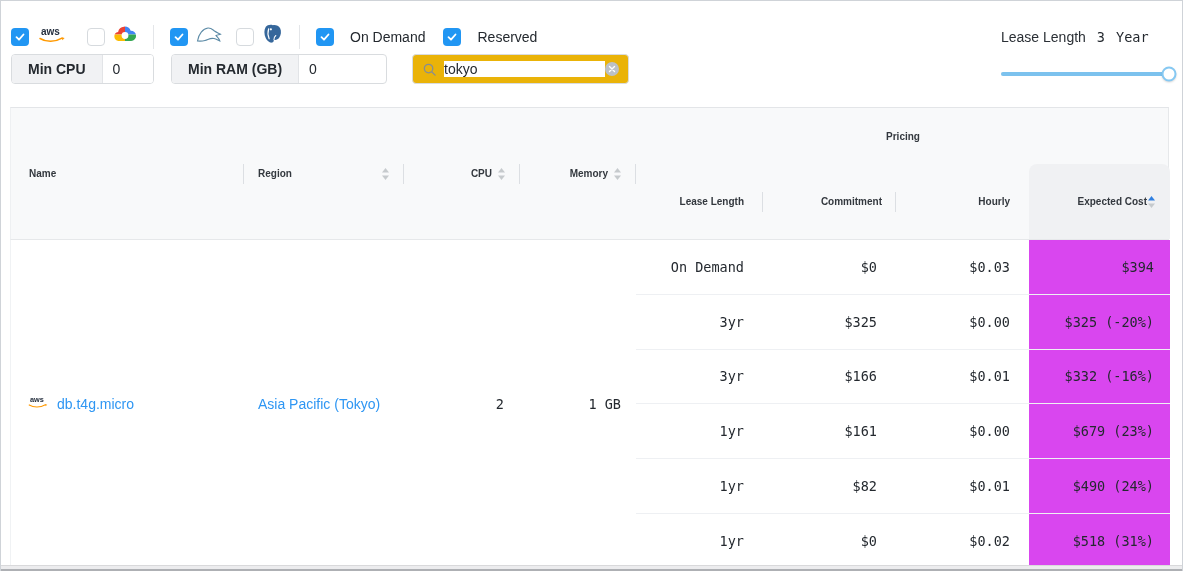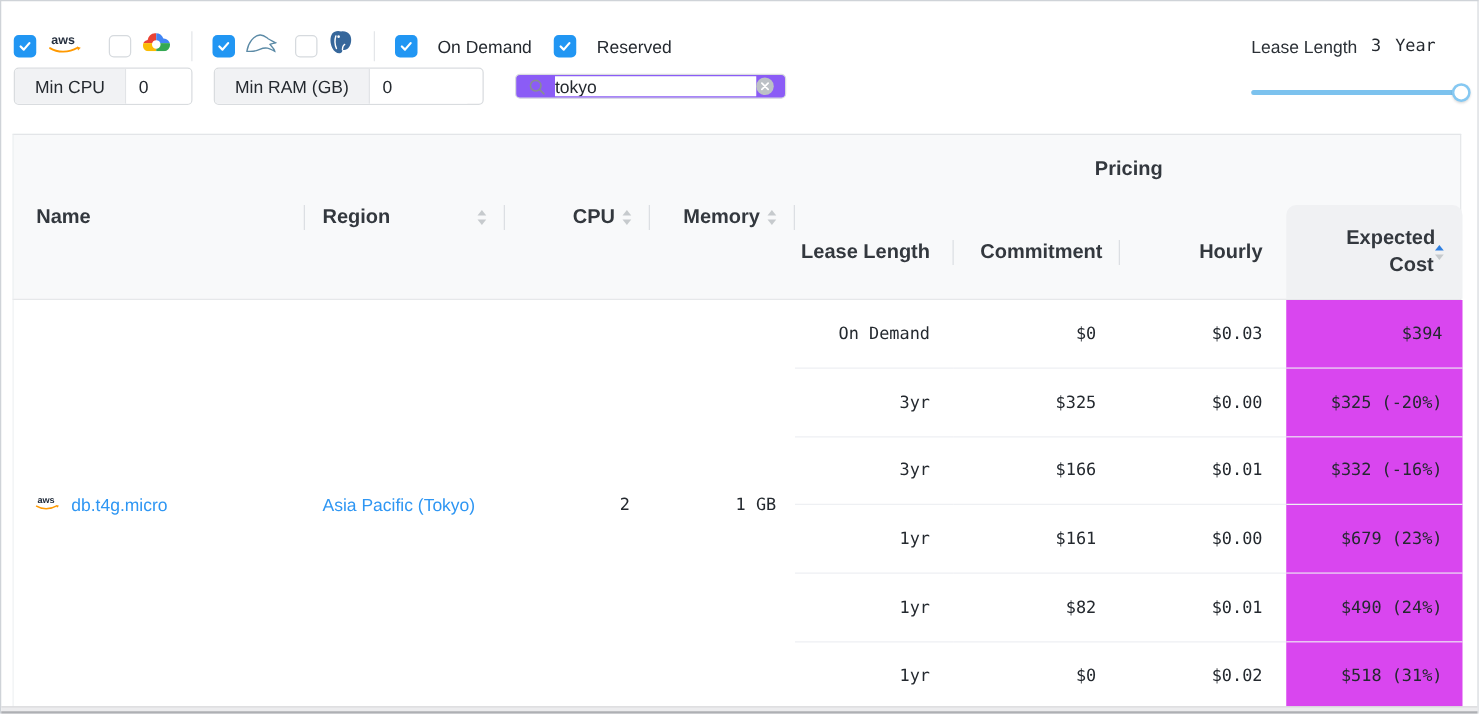--- a/index.html
+++ b/index.html
@@ -14,43 +14,43 @@
   .cb.checked { background:#2196f3; }
   .cb.unchecked { background:#fff; border:1.5px solid #d6dade; }
   .cb svg { display:block; }
   .grp { display:flex; align-items:center; gap:8px; }
   .gap20 { width:20px; } .gap14 { width:14px; } .gap18 { width:18px; }
   .vline { width:1px; height:24px; background:#e4e6e9; margin:0 16px; }
   .plan-label { font-size:14px; color:#24292f; margin-left:8px; }
 
   .input-row { position:absolute; left:10px; top:53px; display:flex; align-items:center; }
   .labeled-input { display:flex; align-items:stretch; height:30px; border:1px solid #d9dcdf; border-radius:4px; overflow:hidden; background:#fff; }
-  .labeled-input .lbl { display:flex; align-items:center; padding:0 16px; background:#f1f2f4; border-right:1px solid #e2e4e7; font-size:14px; color:#24292f; white-space:nowrap; }
+  .labeled-input .lbl { display:flex; align-items:center; padding:0 16px; background:#f1f2f4; border-right:1px solid #e2e4e7; font-size:14px; color:#24292f; white-space:nowrap;font-weight:bold; }
   .labeled-input input { border:none; outline:none; font-size:14px; padding:0 10px; font-family:"Liberation Sans",sans-serif; color:#24292f; min-width:0; }
   #min-cpu { width:143px; } #min-cpu input { width:61px; }
   #min-ram { width:216px; margin-left:17px; } #min-ram input { width:78px; }
-  .search-box { margin-left:25px; width:217px; height:20px; border:1px solid #d9dcdf; border-radius:4px; display:flex; align-items:center; padding:0 9px; background:#8b5cf6; }
+  .search-box { margin-left:25px; width:217px; height:30px; border:1px solid #d9dcdf; border-radius:4px; display:flex; align-items:center; padding:0 9px; background:#eab308; }
   .search-box input { flex:1; border:none; outline:none; font-size:14px; margin-left:7px; font-family:"Liberation Sans",sans-serif; color:#24292f; min-width:0; }
   .clear-btn { width:14px; height:14px; border-radius:50%; background:#bcc1c6; display:flex; align-items:center; justify-content:center; cursor:pointer; flex:0 0 auto; }
 
   .slider-group { position:absolute; top:28px; }
   #utilization-group { left:805px; width:160px; }
   #lease-group { left:1000px; width:168px; }
   .slider-label-row { display:flex; align-items:center; gap:7px; font-size:14px; color:#2b3036; white-space:nowrap; }
   .slider-value { font-family:"DejaVu Sans Mono", monospace; font-size:13.5px; color:#24292f; margin-left:4px; word-spacing:3px; }
   .slider { position:relative; margin-top:22px; height:14px; cursor:pointer; }
   .slider .track { position:absolute; left:0; right:0; top:5px; height:4px; border-radius:2px; background:#e9ebee; }
   .slider .fill { position:absolute; left:0; top:5px; height:4px; border-radius:2px; background:#7cc2ee; }
   .slider .thumb { position:absolute; top:7px; width:15px; height:15px; border-radius:50%; background:#fff; border:2px solid #85c8f2; transform:translate(-50%,-50%); box-shadow:0 1px 2px rgba(0,0,0,.15); }
 
   
   .table { position:absolute; left:9px; top:106px; width:1159px; }
   .thead, .tbody { display:grid; grid-template-columns:233px 160px 116px 116px 127px 133px 133px 141px; }
   .thead { grid-template-rows:56px 75px; background:#f8f9fa; border-top:1px solid #e3e5e8; border-bottom:1px solid #e6e8ea; border-left:1px solid #eef0f2; border-right:1px solid #e6e8ea; }
-  .th { display:flex; align-items:center; font-size:16px; font-weight:600; color:#33383e; position:relative; }
+  .th { display:flex; align-items:center; font-size:10px; font-weight:600; color:#33383e; position:relative; }
   .th-name   { grid-column:1; grid-row:1/3; padding-left:18px; }
   .th-region { grid-column:2; grid-row:1/3; padding:0 14px; justify-content:space-between; }
   .th-cpu    { grid-column:3; grid-row:1/3; justify-content:flex-end; padding-right:14px; gap:5px; }
   .th-memory { grid-column:4; grid-row:1/3; justify-content:flex-end; padding-right:14px; gap:5px; }
   .th-pricing{ grid-column:5/9; grid-row:1; justify-content:center; }
   .th-lease  { grid-column:5; grid-row:2; justify-content:flex-end; padding-right:19px; }
   .th-commit { grid-column:6; grid-row:2; justify-content:flex-end; padding-right:14px; }
   .th-hourly { grid-column:7; grid-row:2; justify-content:flex-end; padding-right:19px; }
   .th-expected { grid-column:8; grid-row:2; justify-content:flex-end; padding-right:14px; gap:0; background:#f0f1f3; border-radius:8px 8px 0 0; }
   .th-expected .wrap { width:70px; text-align:right; line-height:22px; }

